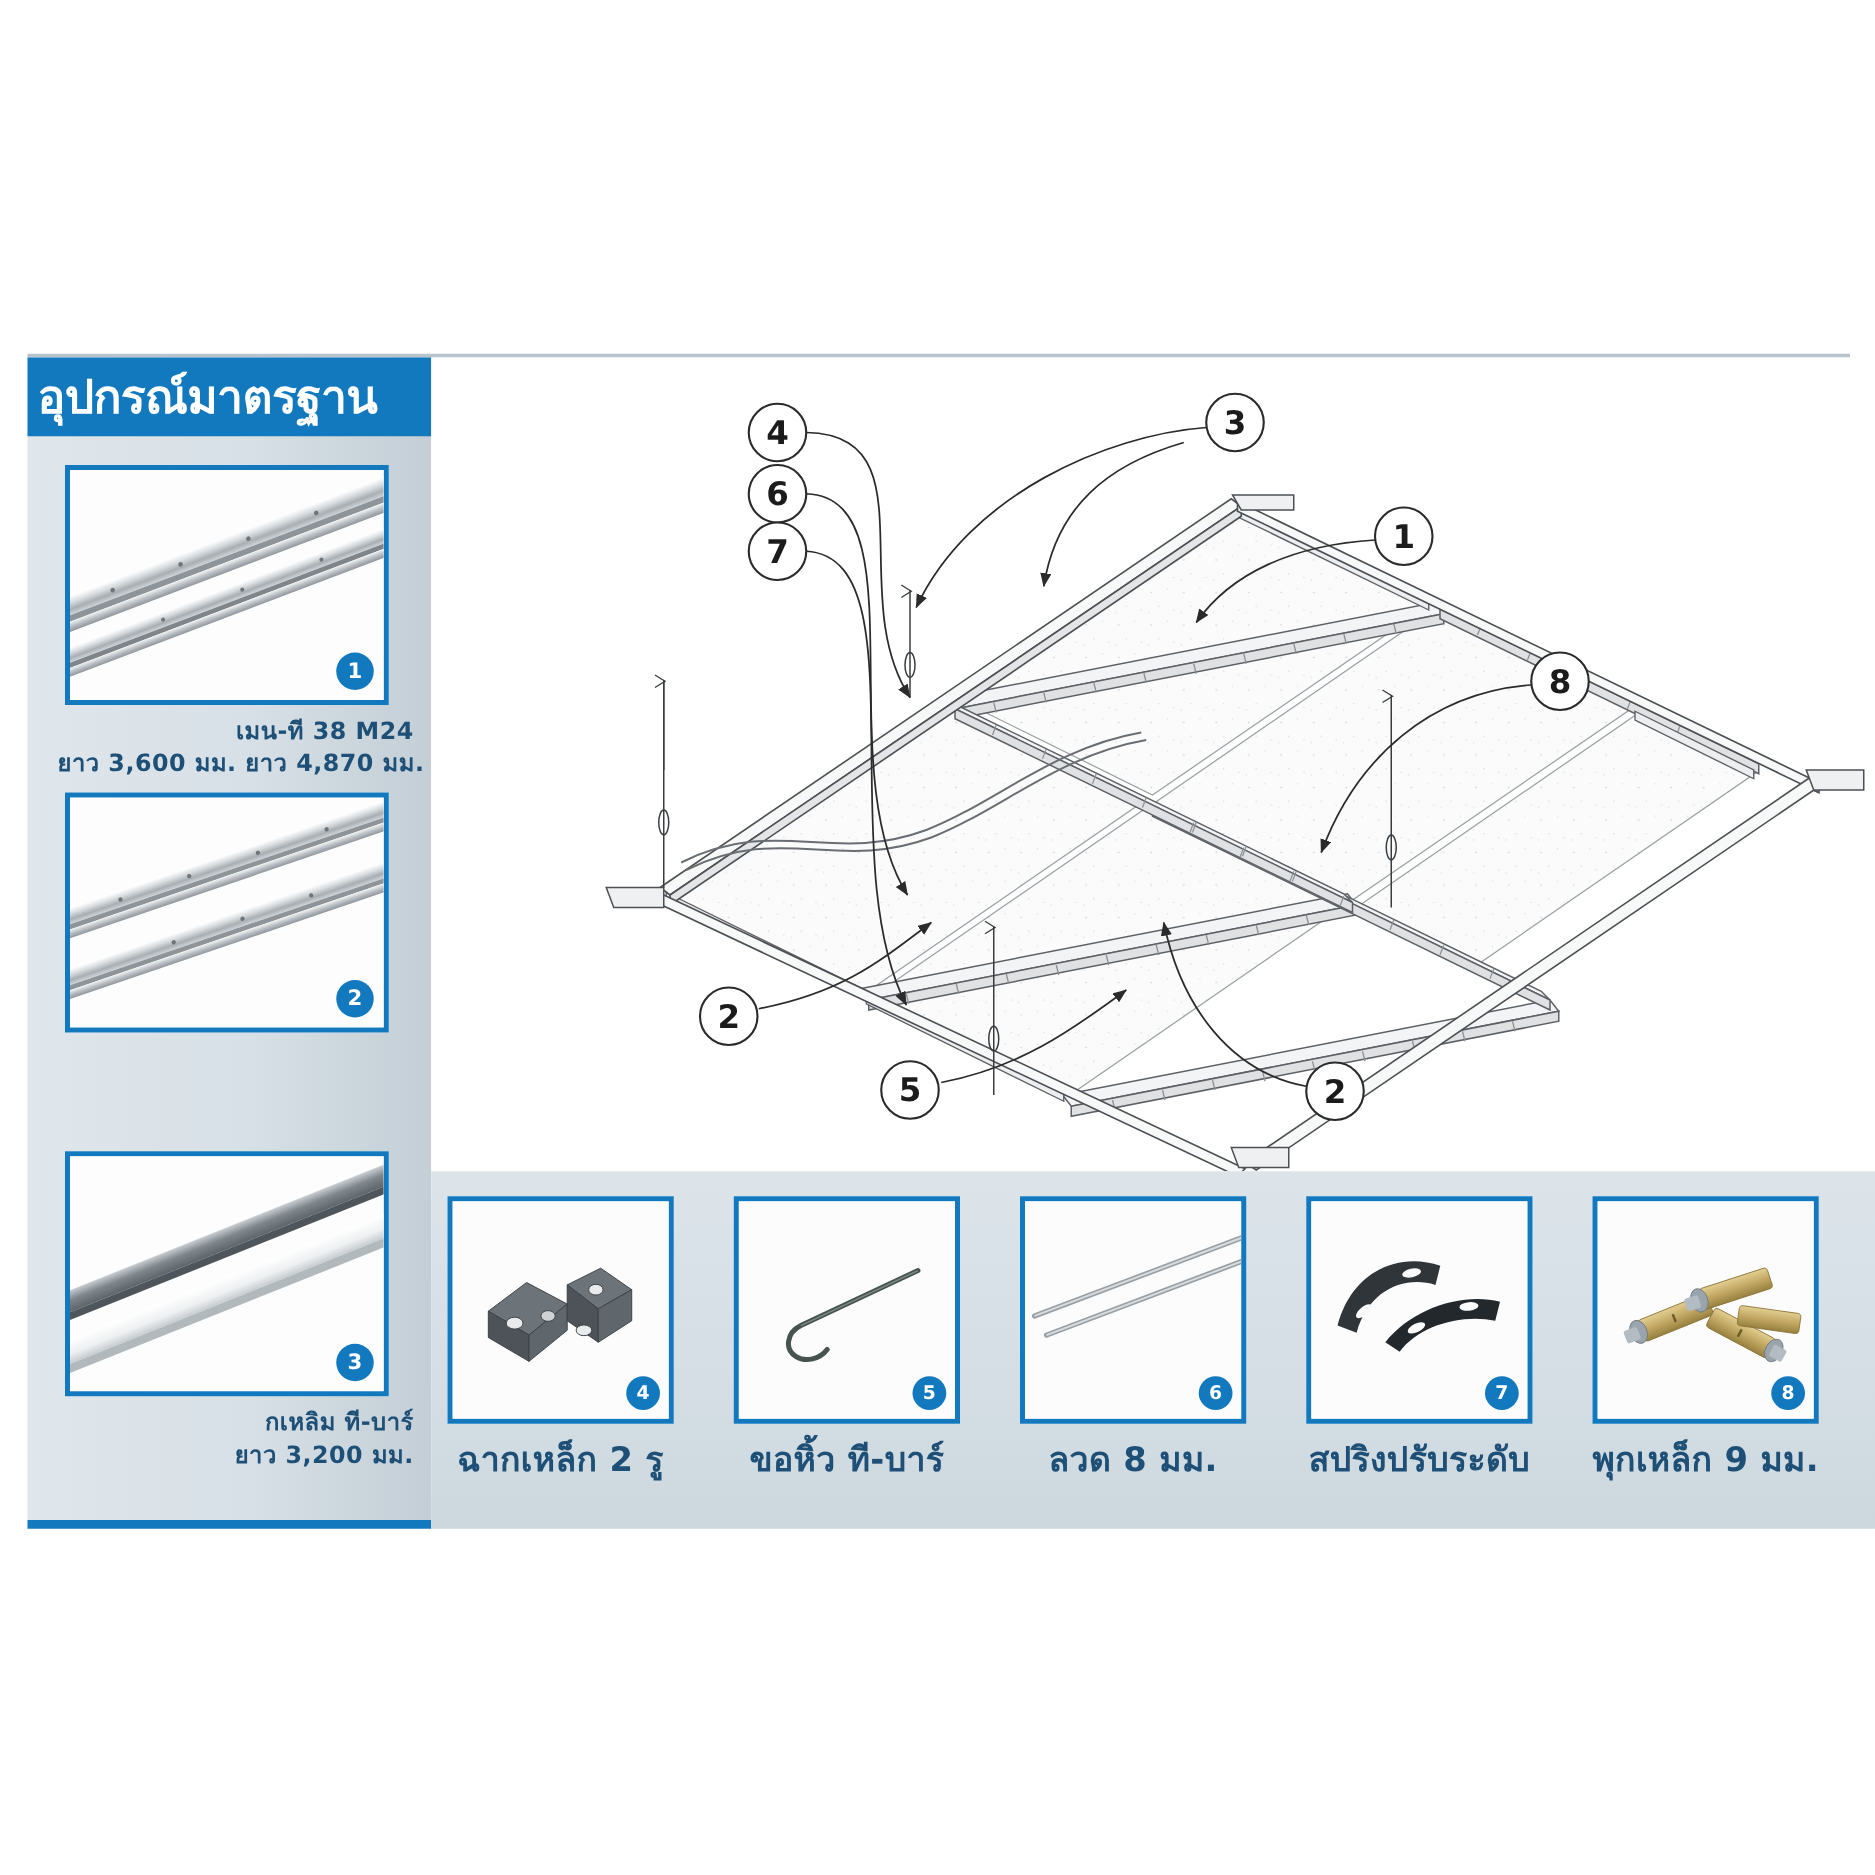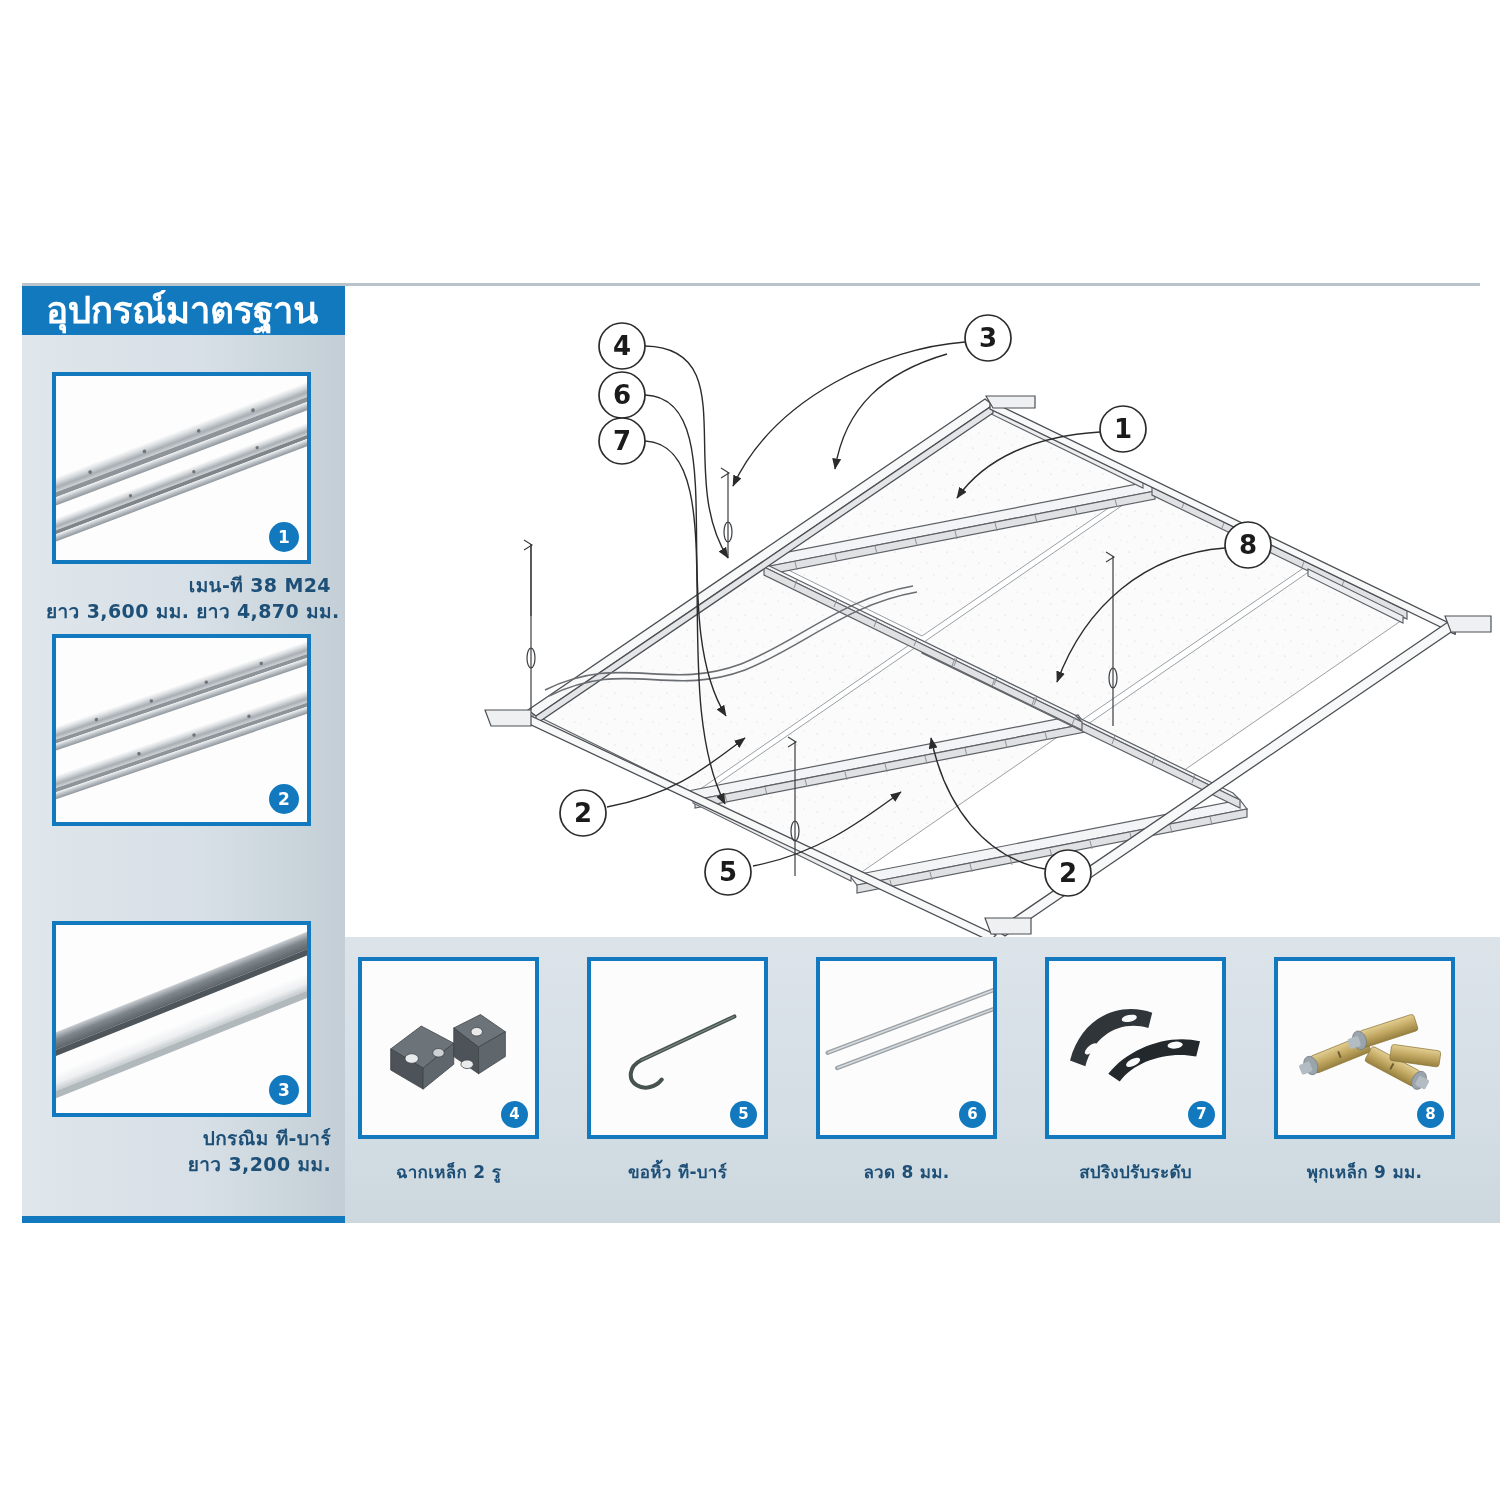--- a/index.html
+++ b/index.html
@@ -43,26 +43,26 @@
     background: linear-gradient(to right, #dfe6ec 0%, #d7e0e6 55%, #c3ced6 100%);
     border-bottom: 7px solid #1379bf;
     box-sizing: border-box;
   }
 
   .sidebar-header {
     position: absolute;
     left: 0px;
     top: 0px;
     width: 323px;
-    height: 49px;
+    height: 63px;
     background: #1379bf;
     display: flex;
     align-items: center;
     box-sizing: border-box;
-    padding-left: 24px;
+    padding-left: 8px;
   }
   .sidebar-header-title {
     color: #ffffff;
     font-size: 37px;
     font-weight: bold;
     letter-spacing: -0.5px;
     line-height: 1;
     white-space: nowrap;
   }
 
@@ -117,24 +117,24 @@
   }
   .bot-item {
     position: absolute;
     top: 20px;
   }
   .bot-item .photo-box {
     width: 181px;
     height: 182px;
   }
   .bot-caption {
-    margin-top: 19px;
+    margin-top: 7px;
     text-align: center;
     color: #1d4f77;
-    font-size: 17px;
+    font-size: 27px;
     font-weight: bold;
     letter-spacing: 0.3px;
     white-space: nowrap;
   }
 
   .bi-4 { left: 13px; }
   .bi-5 { left: 242px; }
   .bi-6 { left: 471px; }
   .bi-7 { left: 700px; }
   .bi-8 { left: 929px; }
@@ -276,21 +276,21 @@
           <g transform="rotate(-22 130 98)">
             <rect x="-25" y="62" width="325" height="17" fill="url(#darkMetal)"></rect>
             <rect x="-25" y="79" width="325" height="6" fill="#4e565c"></rect>
             <rect x="-25" y="100" width="325" height="19" fill="url(#whiteMetal)"></rect>
             <rect x="-25" y="119" width="325" height="7" fill="#b2b9bd"></rect>
           </g>
         </svg>
         <div class="badge">3</div>
       </div>
       <div class="caption">
-        <span class="cap-line">ปกรณิม  ที-บาร์</span>
+        <span class="cap-line">กเหลิม  ที-บาร์</span>
         <span class="cap-line">ยาว  3,200  มม.</span>
       </div>
     </div>
   </div>
 
   <div class="diagram-area">
     <svg class="diagram-svg" width="1155" height="651" viewBox="0 0 1155 651">
       <defs>
         <marker id="arrow" markerWidth="9" markerHeight="9" refX="7.5" refY="3.2" orient="auto">
           <path d="M0,0 L8,3.2 L0,6.4 z" fill="#2b2b2b"></path>

